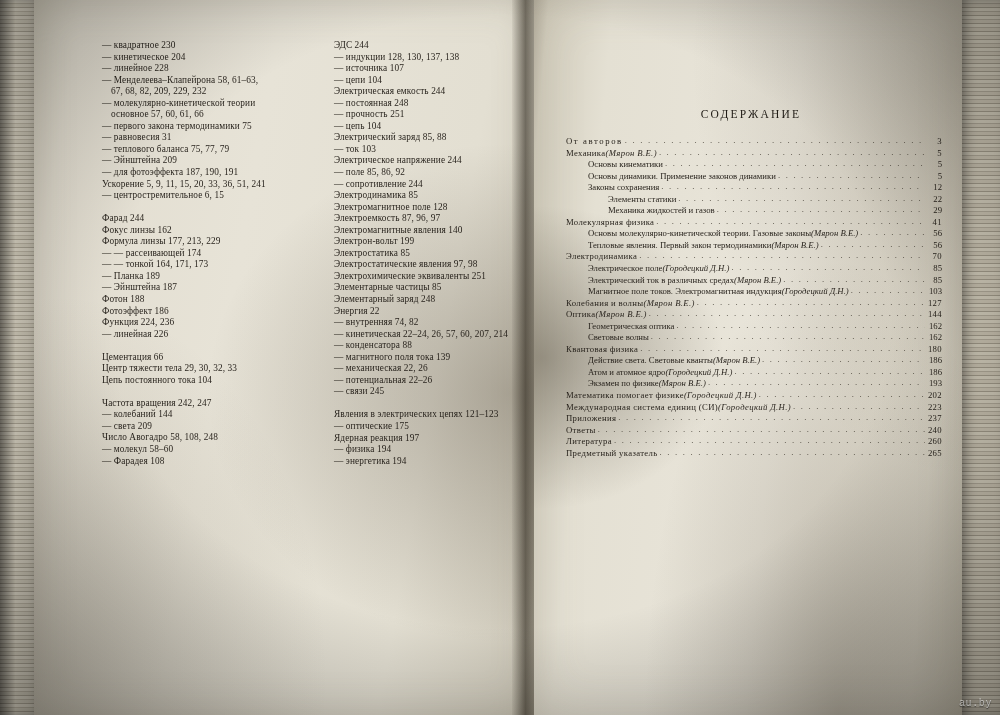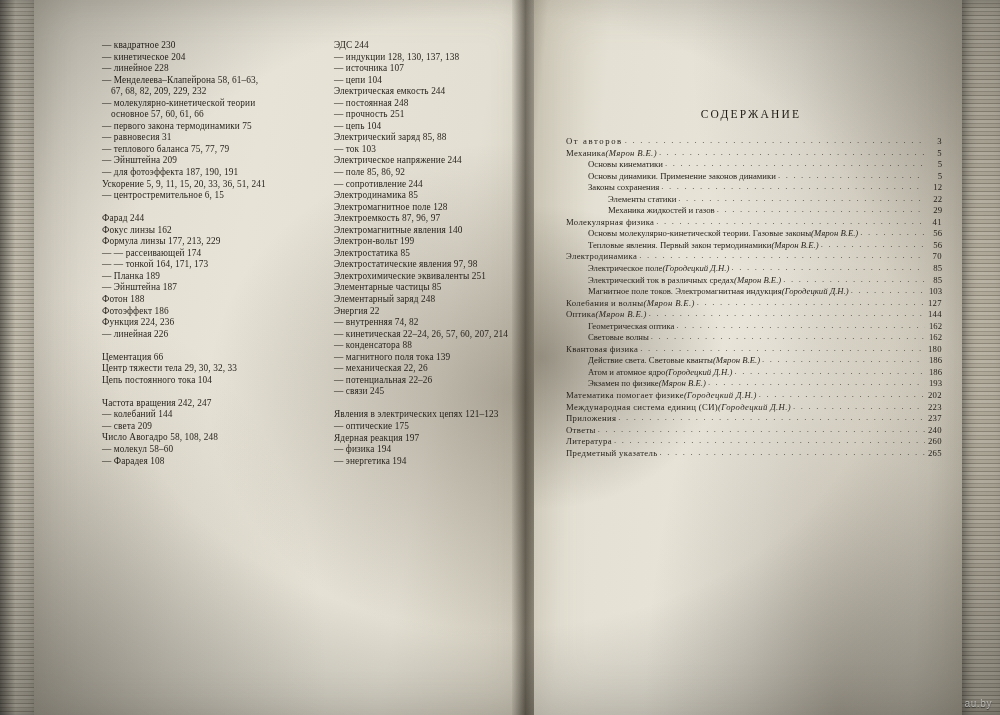--- a/index.html
+++ b/index.html
@@ -163,21 +163,21 @@
   .toc-row .pg { flex: 0 0 auto; text-align: right; min-width: 15px; }
   .toc-row.l0 { padding-left: 0; letter-spacing: .35px; }
   .toc-row.l1 { padding-left: 22px; }
   .toc-row.l2 { padding-left: 42px; }
   .ital { font-style: italic; }
 
   
   .watermark {
     position: absolute;
     right: 8px; bottom: 6px;
-    font-family: Liberation Sans, sans-serif;
+    font-family: Liberation Mono, monospace;
     font-size: 10px;
     color: rgba(255,255,255,.55);
     letter-spacing: .6px;
     text-shadow: 0 1px 1px rgba(0,0,0,.6);
   }
 
   
   .vignette {
     position: absolute; inset: 0;
     pointer-events: none;

